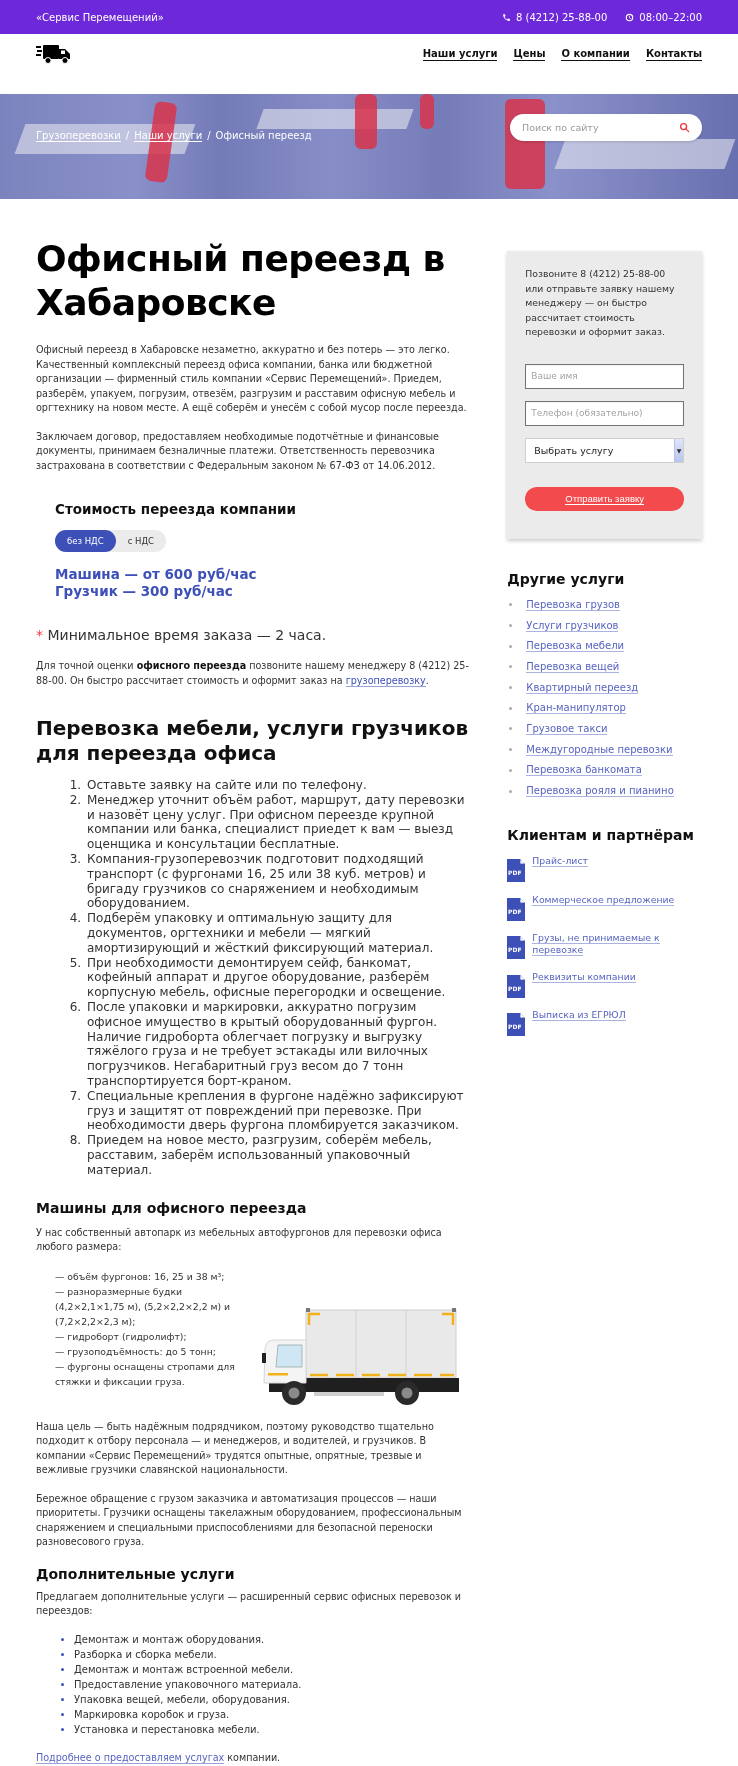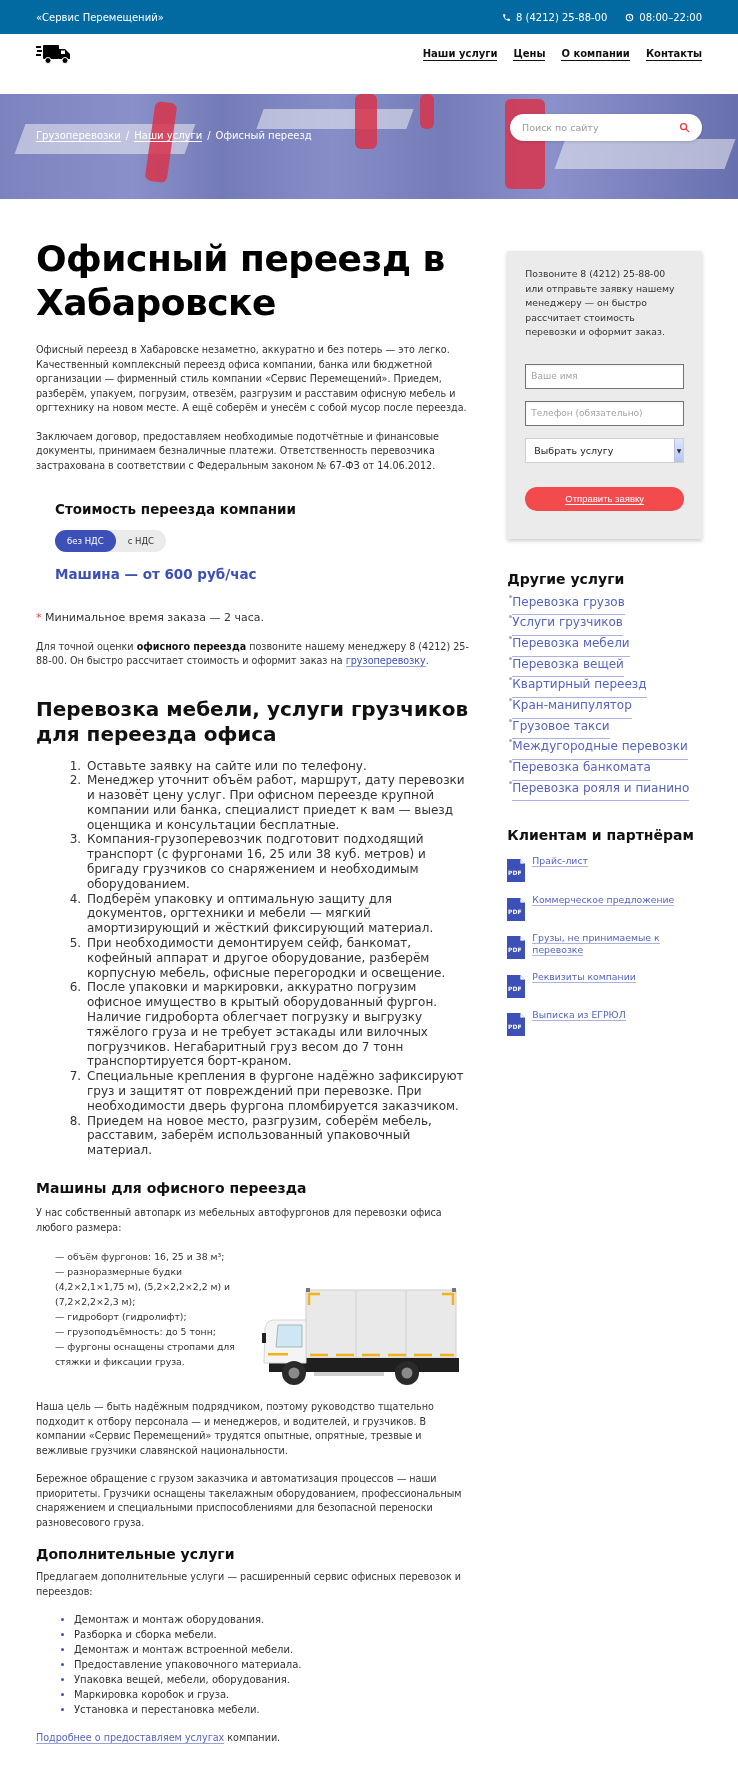--- a/index.html
+++ b/index.html
@@ -1,21 +1,21 @@
 <!DOCTYPE html>
 <html><head>
 <meta charset="utf-8">
 <style>
   * { box-sizing: border-box; margin: 0; padding: 0; }
   html, body { width: 738px; background: #ffffff; }
   body { font-family: "DejaVu Sans", sans-serif; color: #333333; font-size: 10px; }
   a { color: inherit; }
 
   
-  .topbar { height: 34px; background: #0369a1; color: #ffffff; display: flex; align-items: center; justify-content: space-between; padding: 0 36px; font-size: 10px; }
+  .topbar { height: 34px; background: #6d28d9; color: #ffffff; display: flex; align-items: center; justify-content: space-between; padding: 0 36px; font-size: 10px; }
   .topbar .right { display: flex; gap: 18px; align-items: center; }
   .topbar .item { display: flex; align-items: center; gap: 5px; }
   .topbar svg { width: 9px; height: 9px; fill: #ffffff; }
 
   
   .header { height: 41px; background: #ffffff; display: flex; align-items: center; justify-content: space-between; padding: 0 36px; }
   .logo svg { width: 36px; height: 22px; }
   .nav { display: flex; gap: 16px; }
   .nav a { font-weight: bold; font-size: 10px; color: #111111; text-decoration: none; border-bottom: 1px solid #111111; padding-bottom: 1px; }
 
@@ -44,21 +44,21 @@
   p.body { font-size: 9.6px; line-height: 14.5px; color: #333333; margin-top: 14px; }
   p.body + p.body { margin-top: 14px; }
 
   .price-block { padding-left: 19px; margin-top: 28px; }
   .price-block h3 { font-size: 13.5px; font-weight: bold; color: #111; }
   .toggle { margin-top: 13px; display: inline-flex; background: #ebebeb; border-radius: 11px; height: 22px; }
   .toggle span { font-size: 8.5px; display: flex; align-items: center; justify-content: center; height: 22px; border-radius: 11px; padding: 0 12px; color: #333; cursor: pointer; }
   .toggle .active { background: #3d50b8; color: #ffffff; }
   .prices { margin-top: 14px; color: #3d50b8; font-weight: bold; font-size: 13.5px; line-height: 16.5px; }
 
-  .note { margin-top: 28px; font-size: 11px; color: #333; }
+  .note { margin-top: 28px; font-size: 14px; color: #333; }
   .note .star { color: #ea3d42; }
   .blue-link { color: #3d50b8; text-decoration: none; border-bottom: 1px solid #9aa3d8; }
 
   h2 { font-size: 20px; font-weight: bold; line-height: 25px; color: #111; margin-top: 28px; }
   ol.steps { margin-top: 12px; padding-left: 49px; font-size: 12px; line-height: 14.8px; color: #333; }
   ol.steps li { padding-left: 2px; }
 
   h4 { font-size: 14px; font-weight: bold; color: #111; margin-top: 22px; }
   .truck-section { display: flex; margin-top: 14px; }
   .truck-list { width: 210px; padding-left: 19px; font-size: 9.3px; line-height: 15px; color: #333; }
@@ -75,21 +75,21 @@
   .form-card .field input { border: none; outline: none; width: 100%; font-family: "DejaVu Sans", sans-serif; font-size: 9px; color: #333; }
   .form-card .field input::placeholder { color: #a3a3a3; }
   .form-card .field:first-of-type { margin-top: 24px; }
   .select { margin-top: 12px; height: 25px; background: #fff; border: 1px solid #cfcfcf; display: flex; align-items: center; justify-content: space-between; padding-left: 8px; font-size: 9.5px; color: #222; }
   .select .arrow { width: 9px; height: 23px; background: linear-gradient(#dfe6fb, #b6c6f0); display: flex; align-items: center; justify-content: center; font-size: 6px; color: #333; border-left: 1px solid #b5c1e5; }
   .send-btn { margin-top: 24px; height: 24px; background: #f24a4d; border-radius: 12px; color: #fff; font-size: 9.5px; display: flex; align-items: center; justify-content: center; border: none; width: 100%; cursor: pointer; }
   .send-btn span { border-bottom: 1px solid #fff; }
 
   .side-h { font-size: 14px; font-weight: bold; color: #111; margin-top: 32px; }
   ul.other { list-style: none; margin-top: 8px; }
-  ul.other li { display: flex; gap: 0; font-size: 12px; height: 20.7px; }
+  ul.other li { display: flex; align-items: center; gap: 14px; font-size: 10px; height: 20.7px; }
   ul.other li .dot { width: 3px; height: 3px; background: #aaa; border-radius: 50%; margin-left: 2px; }
   ul.other li a { color: #5663c0; text-decoration: none; border-bottom: 1px solid #aab2e0; }
 
   .docs { margin-top: 12px; }
   .doc { display: flex; gap: 7px; height: 38.5px; }
   .doc svg { width: 18px; height: 23px; flex: none; margin-top: 4px; }
   .doc a { font-size: 9.3px; line-height: 11.5px; color: #5663c0; text-decoration: none; }
   .doc a span { border-bottom: 1px solid #aab2e0; }
 
   
@@ -170,20 +170,21 @@
     <p class="body">Заключаем договор, предоставляем необходимые подотчётные и финансовые документы, принимаем безналичные платежи. Ответственность перевозчика застрахована в соответствии с Федеральным законом № 67-ФЗ от 14.06.2012.</p>
 
     <div class="price-block">
       <h3>Стоимость переезда компании</h3>
       <div class="toggle">
         <span class="active">без НДС</span>
         <span>с НДС</span>
       </div>
       <div class="prices">
         <div>Машина — от 600 руб/час</div>
+        <div>Грузчик — 300 руб/час</div>
       </div>
     </div>
 
     <p class="note"><span class="star">*</span><span> Минимальное время заказа — 2 часа.</span></p>
 
     <p class="body" style="margin-top:16px;"><span>Для точной оценки </span><b style="color:#111">офисного переезда</b><span> позвоните нашему менеджеру 8 (4212) 25-88-00. Он быстро рассчитает стоимость и оформит заказ на </span><a class="blue-link">грузоперевозку</a><span>.</span></p>
 
     <h2>Перевозка мебели, услуги грузчиков для переезда офиса</h2>
     <ol class="steps">
       <li>Оставьте заявку на сайте или по телефону.</li>

